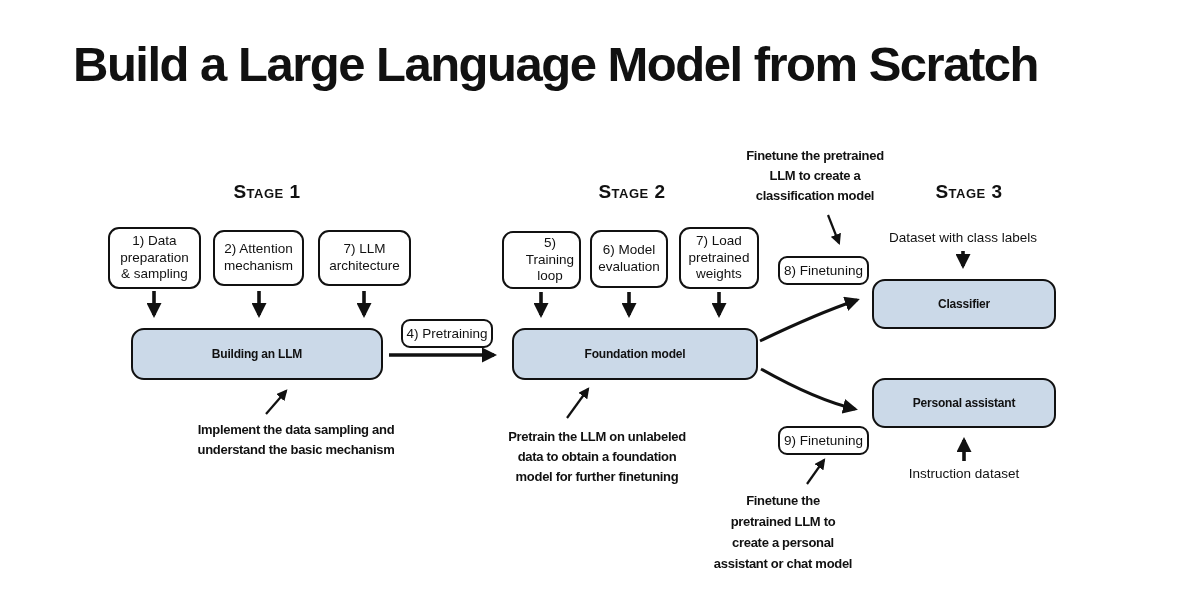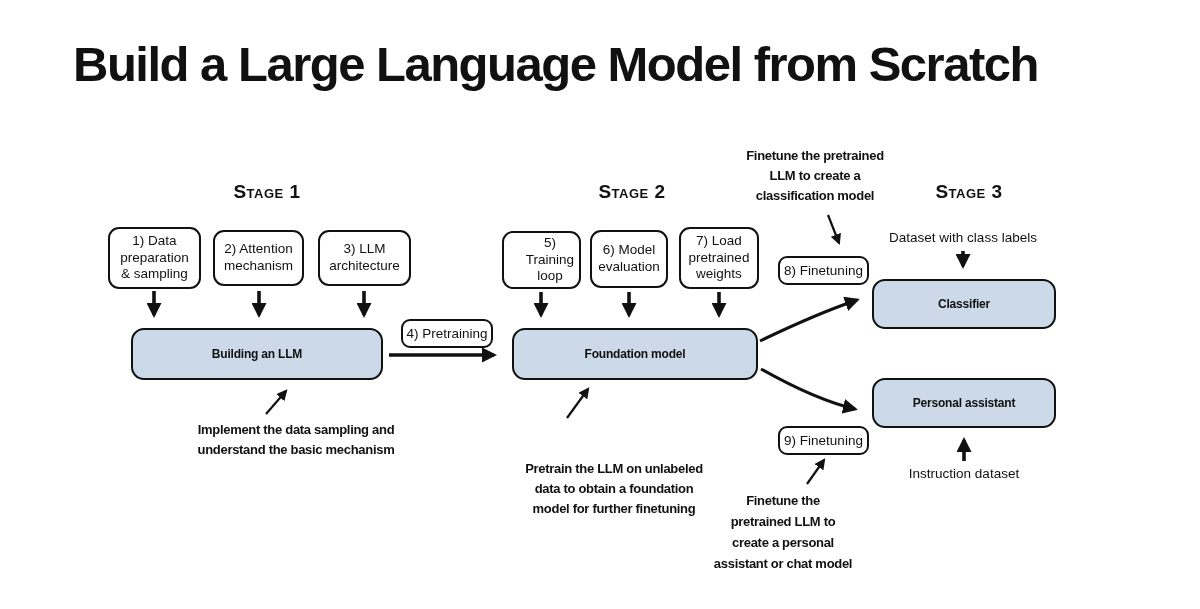--- a/index.html
+++ b/index.html
@@ -113,21 +113,21 @@
 
   <div class="abs stage-heading" style="left:267px;top:181px;">Stage 1</div>
   <div class="abs stage-heading" style="left:632px;top:181px;">Stage 2</div>
   <div class="abs stage-heading" style="left:969px;top:181px;">Stage 3</div>
 
   <div class="abs step-box" style="left:108px;top:227px;width:93px;height:62px;">1) Data
 preparation
 &amp; sampling</div>
   <div class="abs step-box" style="left:213px;top:230px;width:91px;height:56px;">2) Attention
 mechanism</div>
-  <div class="abs step-box" style="left:318px;top:230px;width:93px;height:56px;">3) LLM
+  <div class="abs step-box" style="left:318px;top:230px;width:93px;height:56px;">7) LLM
 architecture</div>
 
   <div class="abs step-box" style="left:502px;top:231px;width:79px;height:58px;padding-left:17px;">5) Training
 loop</div>
   <div class="abs step-box" style="left:590px;top:230px;width:78px;height:58px;">6) Model
 evaluation</div>
   <div class="abs step-box" style="left:679px;top:227px;width:80px;height:62px;">7) Load
 pretrained
 weights</div>
 
@@ -138,21 +138,21 @@
   <div class="abs main-box" style="left:131px;top:328px;width:252px;height:52px;">Building an LLM</div>
   <div class="abs main-box" style="left:512px;top:328px;width:246px;height:52px;">Foundation model</div>
   <div class="abs main-box" style="left:872px;top:279px;width:184px;height:50px;">Classifier</div>
   <div class="abs main-box" style="left:872px;top:378px;width:184px;height:50px;">Personal assistant</div>
 
   <div class="abs plain-label" style="left:963px;top:230px;">Dataset with class labels</div>
   <div class="abs plain-label" style="left:964px;top:466px;">Instruction dataset</div>
 
   <div class="abs annotation" style="left:296px;top:420px;">Implement the data sampling and
 understand the basic mechanism</div>
-  <div class="abs annotation" style="left:614px;top:427px;margin-top:32px;">Pretrain the LLM on unlabeled
+  <div class="abs annotation" style="left:597px;top:427px;">Pretrain the LLM on unlabeled
 data to obtain a foundation
 model for further finetuning</div>
   <div class="abs annotation" style="left:815px;top:146px;">Finetune the pretrained
 LLM to create a
 classification model</div>
   <div class="abs annotation tall" style="left:783px;top:490px;">Finetune the
 pretrained LLM to
 create a personal
 assistant or chat model</div>
 

